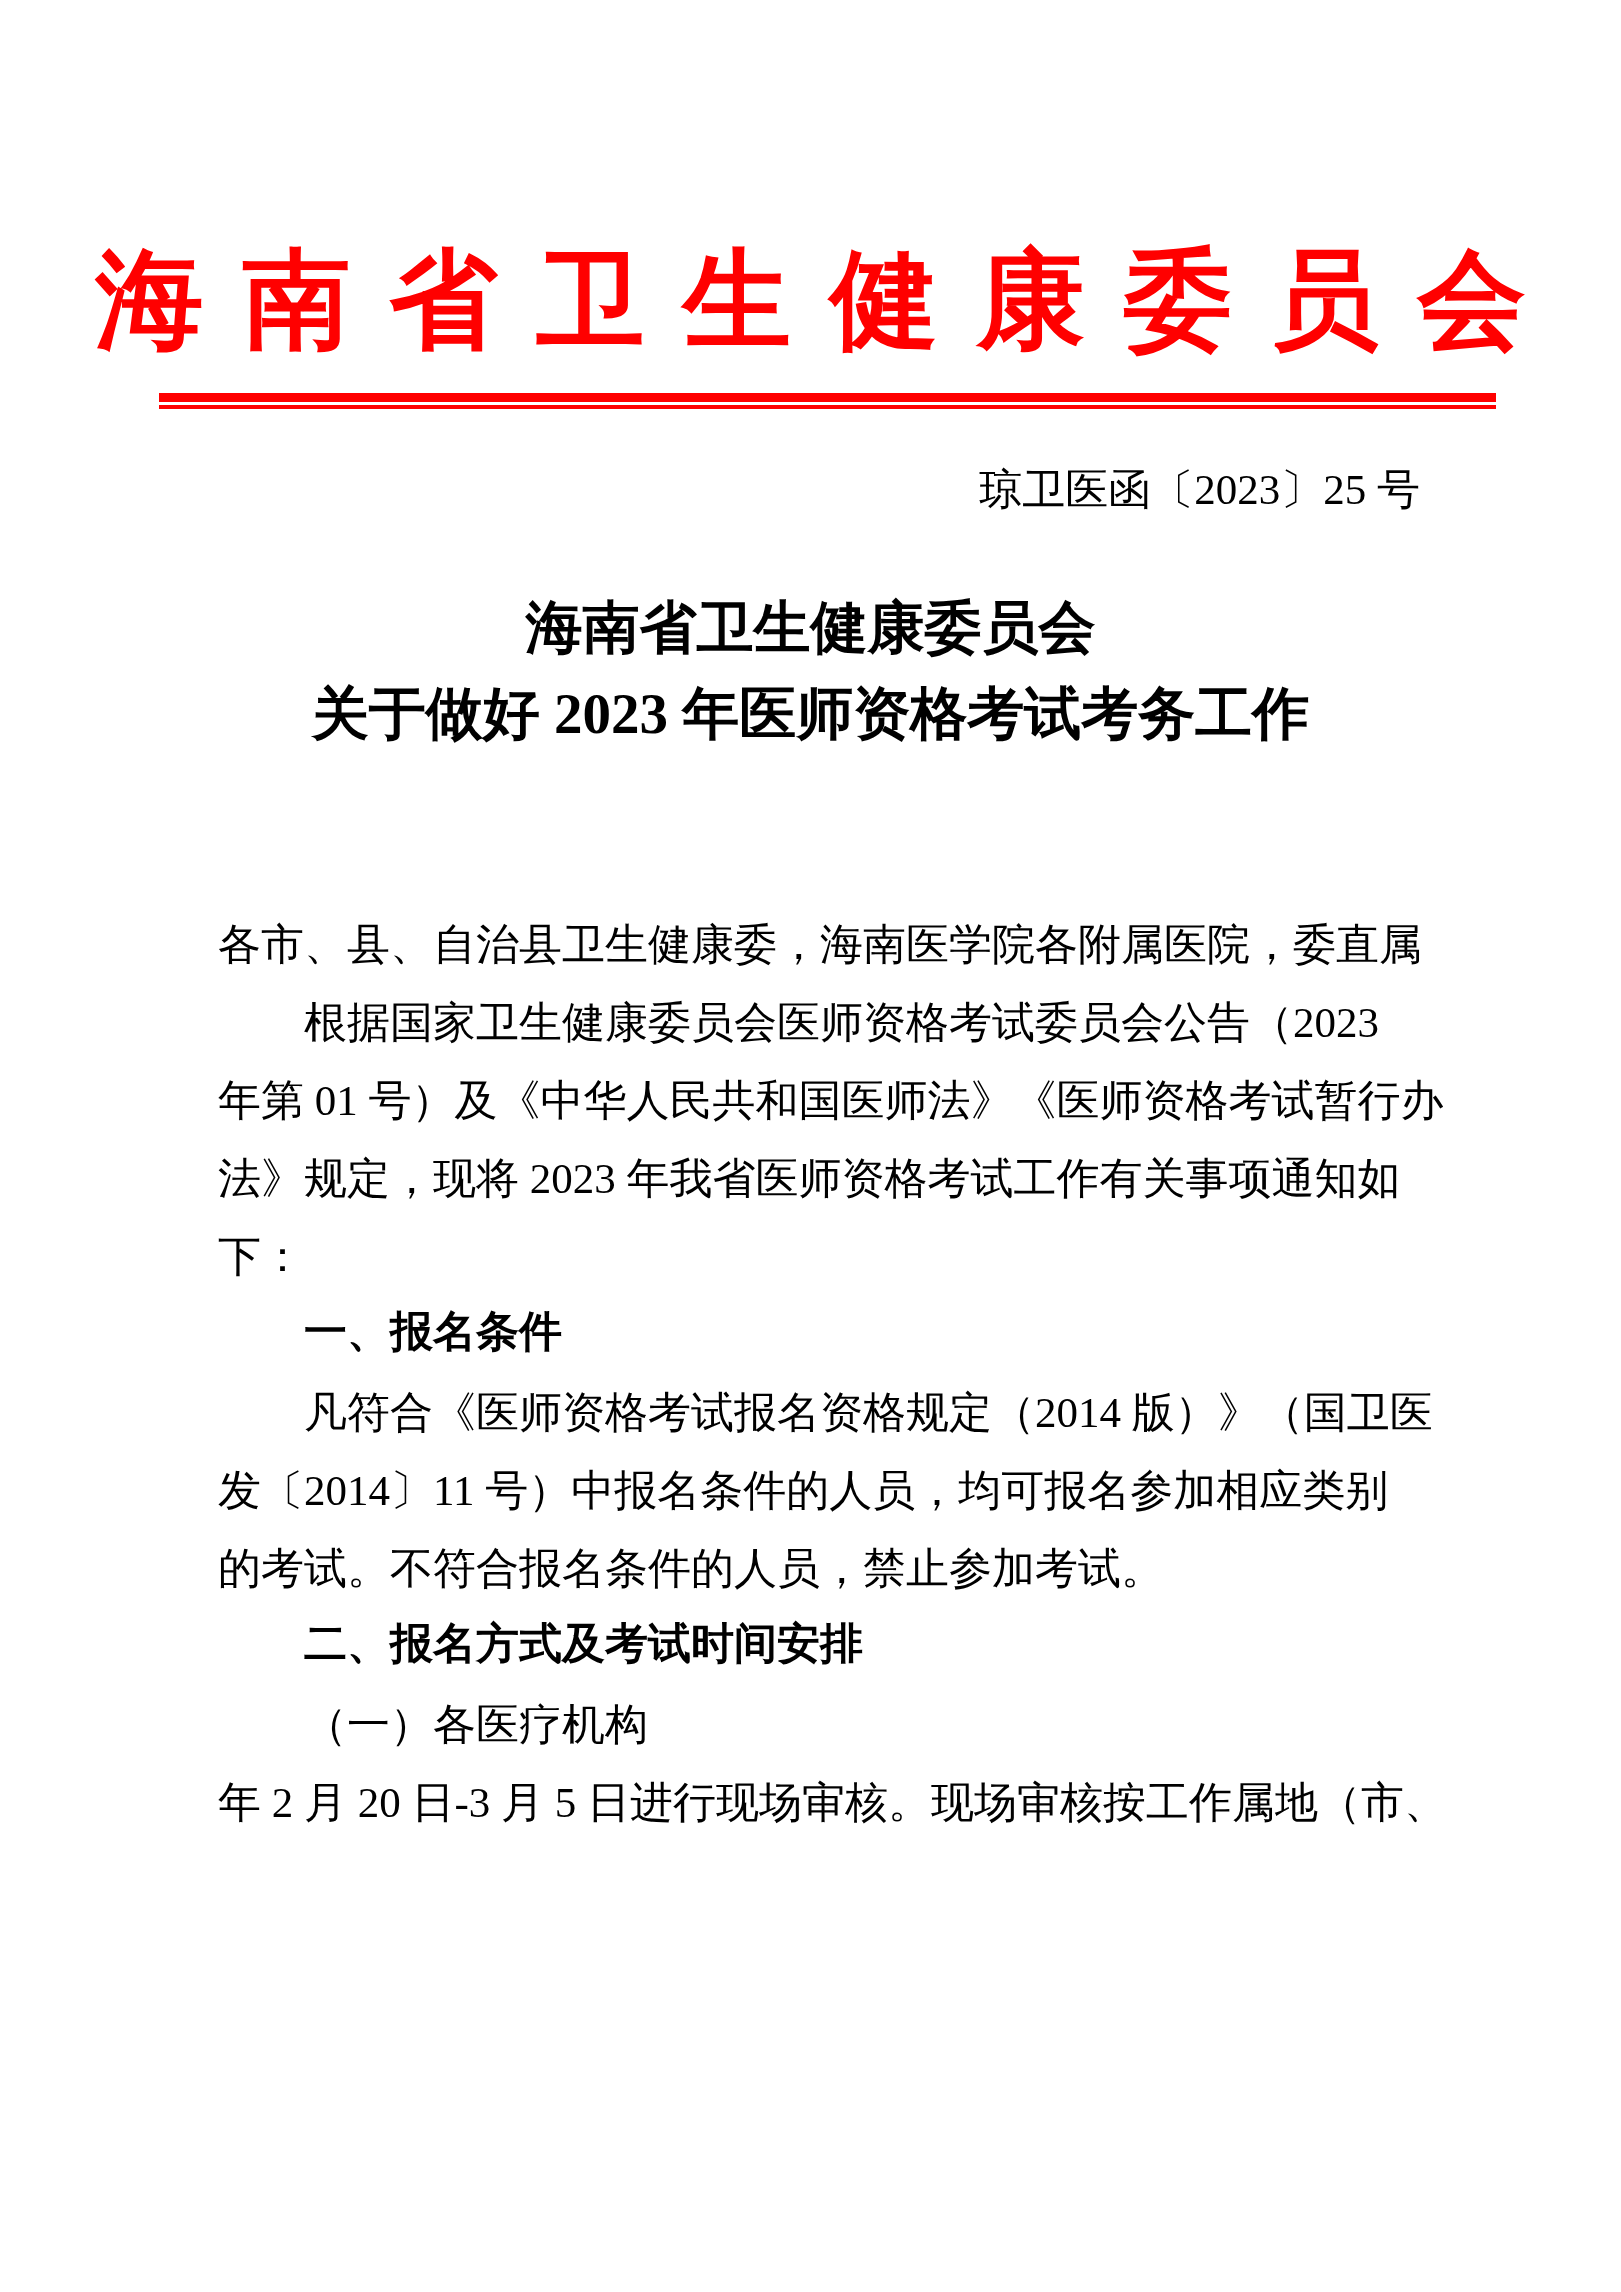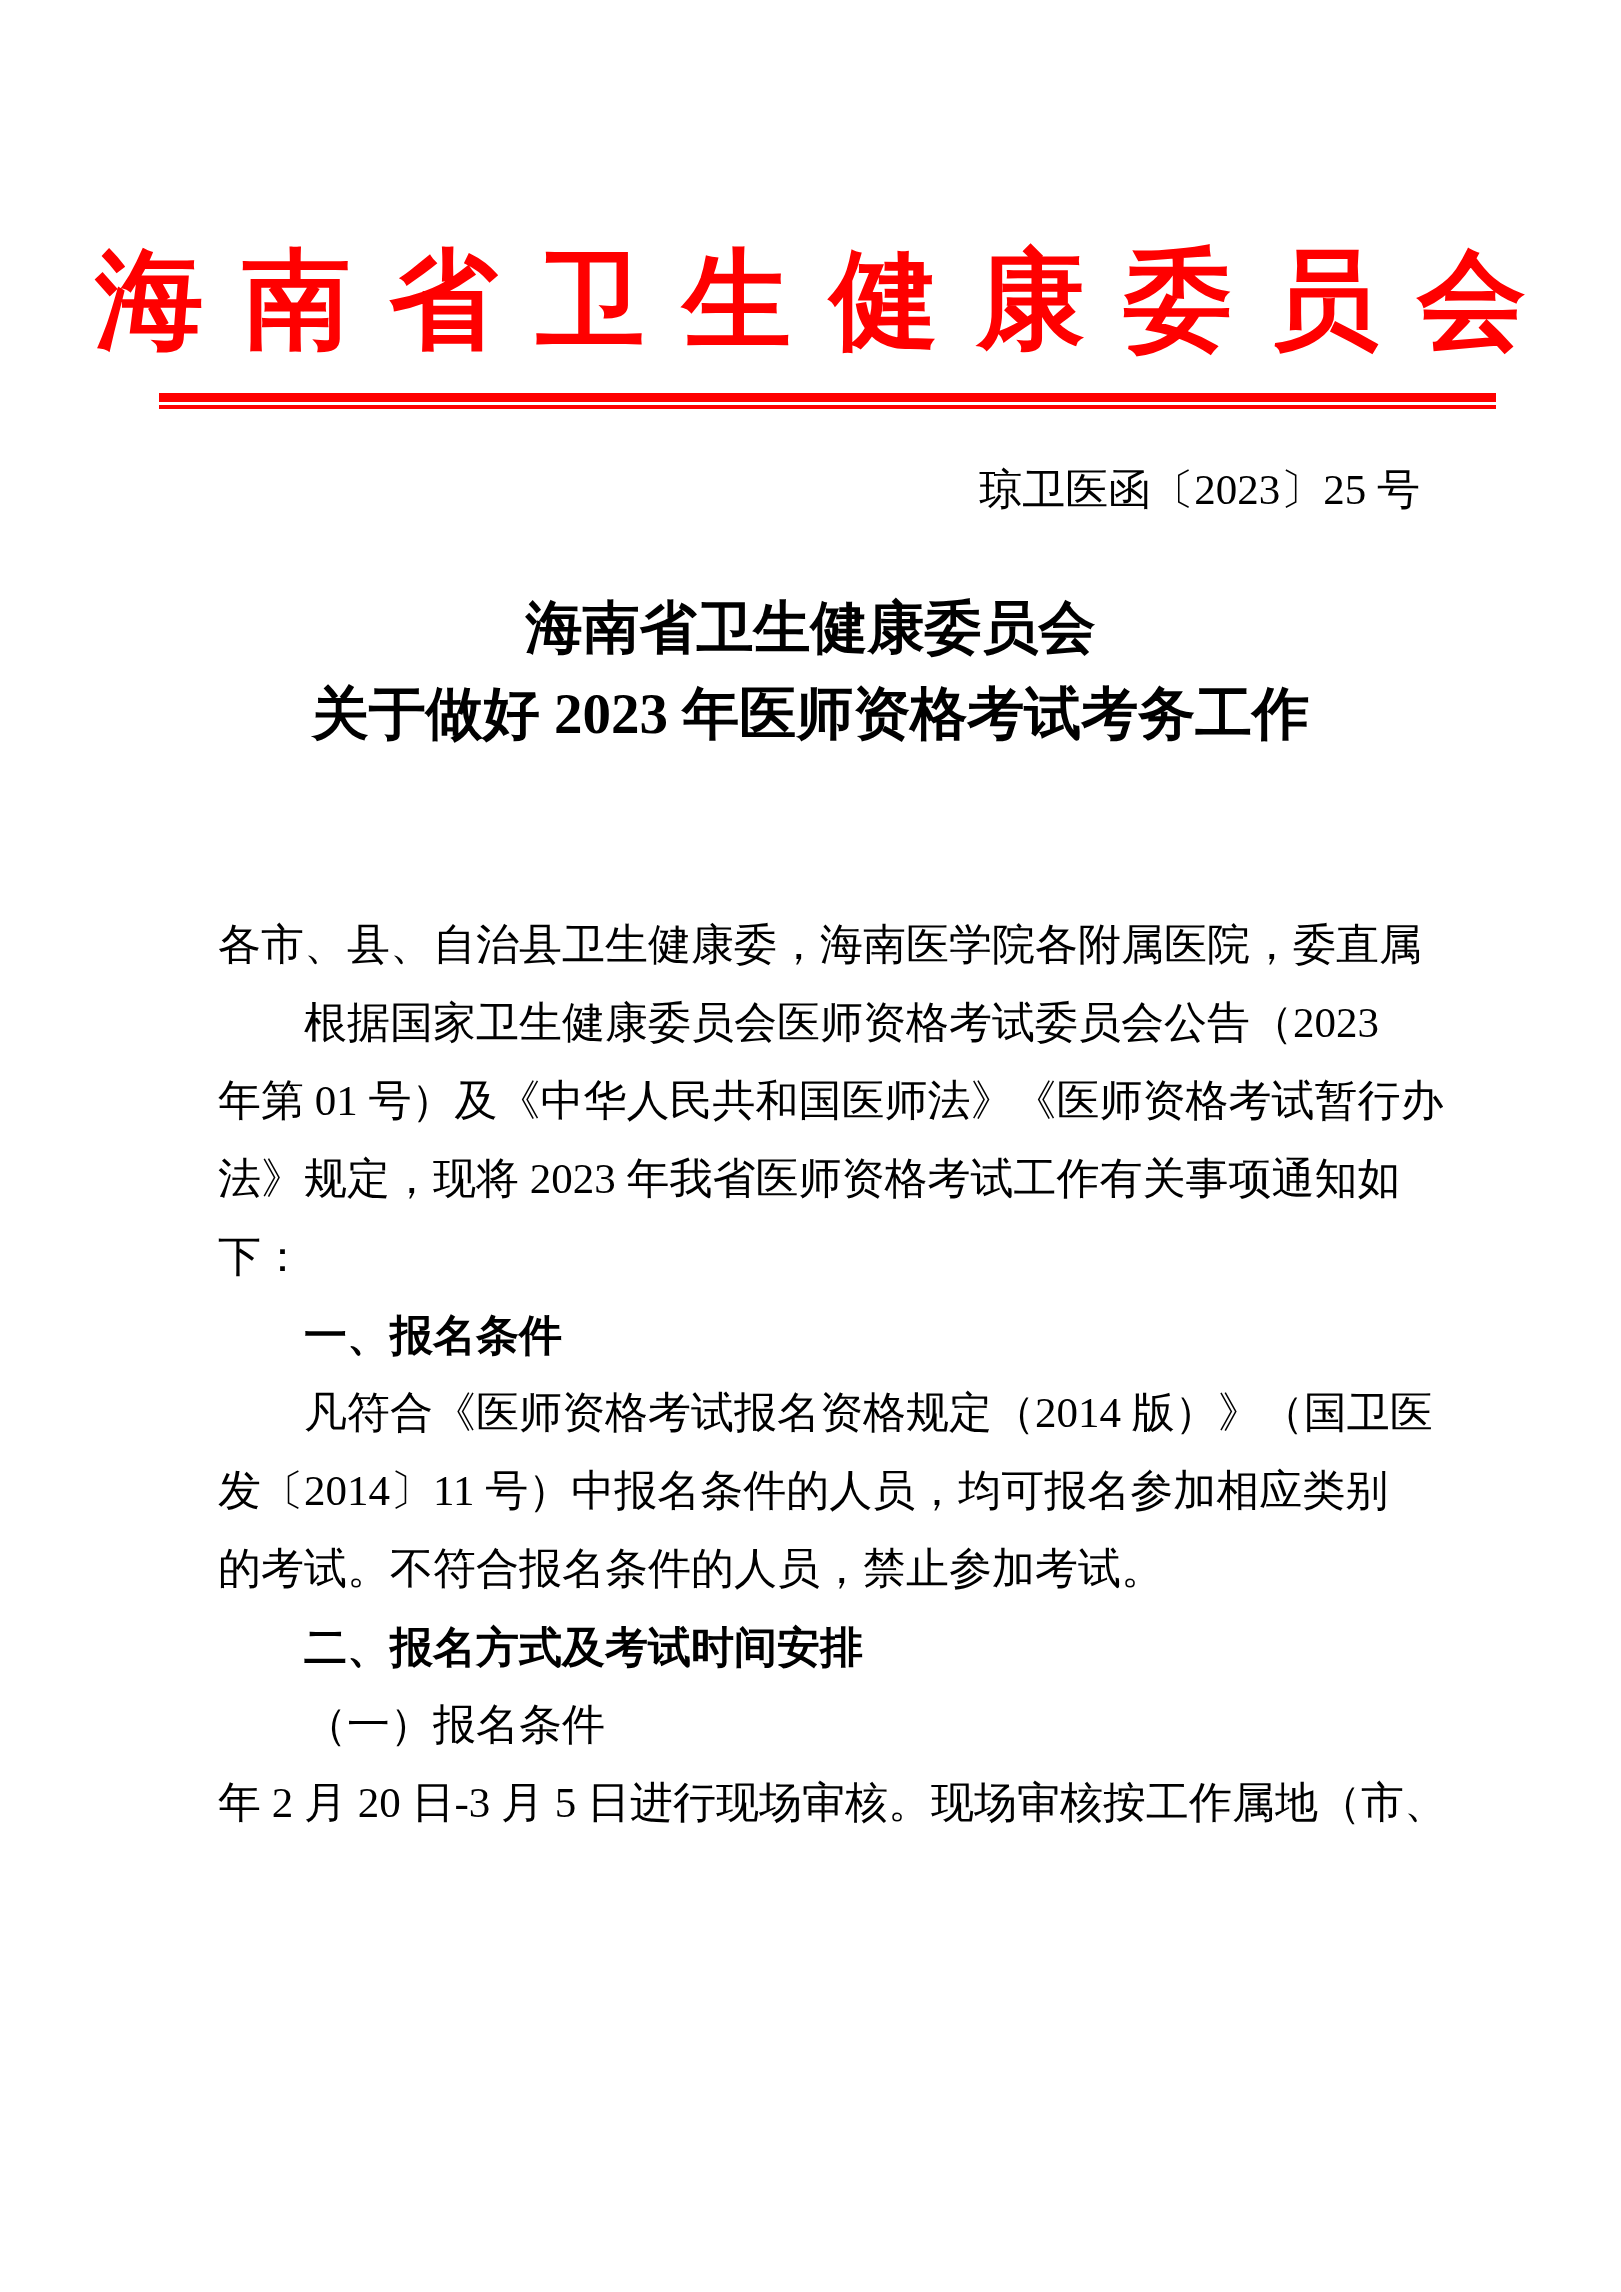--- a/index.html
+++ b/index.html
@@ -62,21 +62,21 @@
     position: absolute;
     top: 870px;
     left: 218px;
     width: 1220px;
     font-size: 43px;
     line-height: 78px;
   }
   .body-line { white-space: nowrap; }
   .body-line.indent { padding-left: 86px; }
   .body-line.heading1 {
-    font-family: Liberation Sans, sans-serif;
+    font-family: Liberation Mono, monospace;
     font-weight: 700;
   }
   .body-line.heading2 {
     font-family: "Liberation Serif", "DejaVu Serif", serif;
     font-weight: 400;
   }
 </style>
 </head>
 <body>
 
@@ -101,21 +101,21 @@
       <div class="body-line normal">各市、县、自治县卫生健康委，海南医学院各附属医院，委直属</div>
       <div class="body-line normal indent">根据国家卫生健康委员会医师资格考试委员会公告（2023</div>
       <div class="body-line normal">年第 01 号）及《中华人民共和国医师法》《医师资格考试暂行办</div>
       <div class="body-line normal">法》规定，现将 2023 年我省医师资格考试工作有关事项通知如</div>
       <div class="body-line normal">下：</div>
       <div class="body-line heading1 indent">一、报名条件</div>
       <div class="body-line normal indent">凡符合《医师资格考试报名资格规定（2014 版）》（国卫医</div>
       <div class="body-line normal">发〔2014〕11 号）中报名条件的人员，均可报名参加相应类别</div>
       <div class="body-line normal">的考试。不符合报名条件的人员，禁止参加考试。</div>
       <div class="body-line heading1 indent">二、报名方式及考试时间安排</div>
-      <div class="body-line heading2 indent">（一）报名条件</div>
+      <div class="body-line heading2 indent">（一）各医疗机构</div>
       <div class="body-line normal">年 2 月 20 日-3 月 5 日进行现场审核。现场审核按工作属地（市、</div>
     </div>
 
   <div class="sep sep-bottom">
     <div class="rule-thin"></div>
     <div class="rule-gap"></div>
     <div class="rule-thick"></div>
   </div>
 
 </div>

